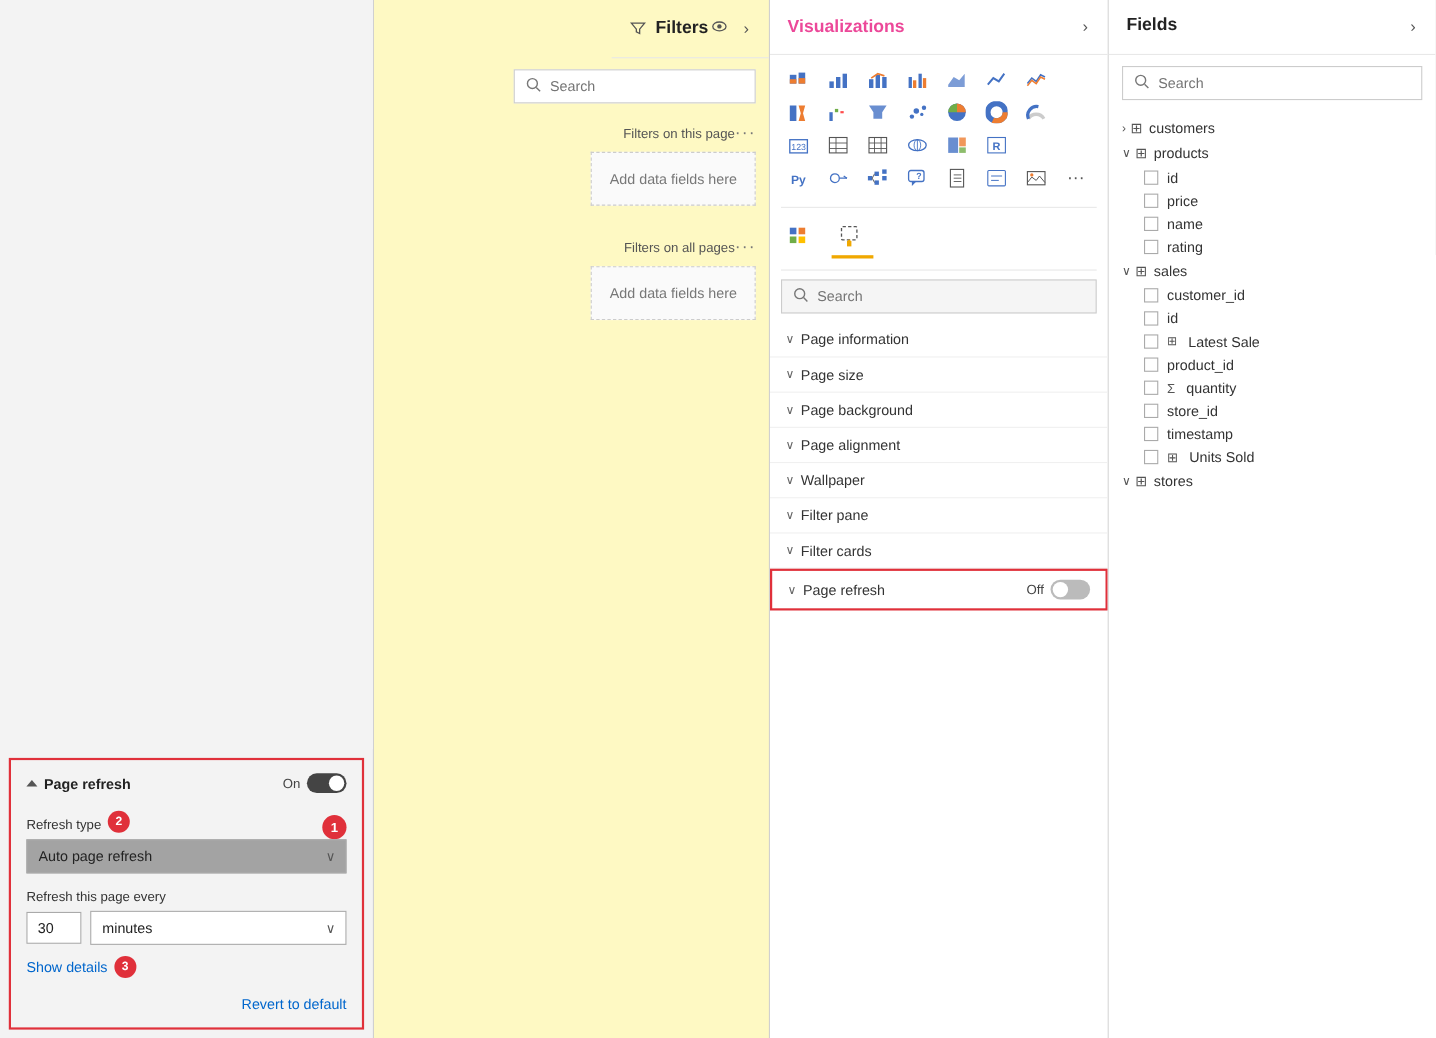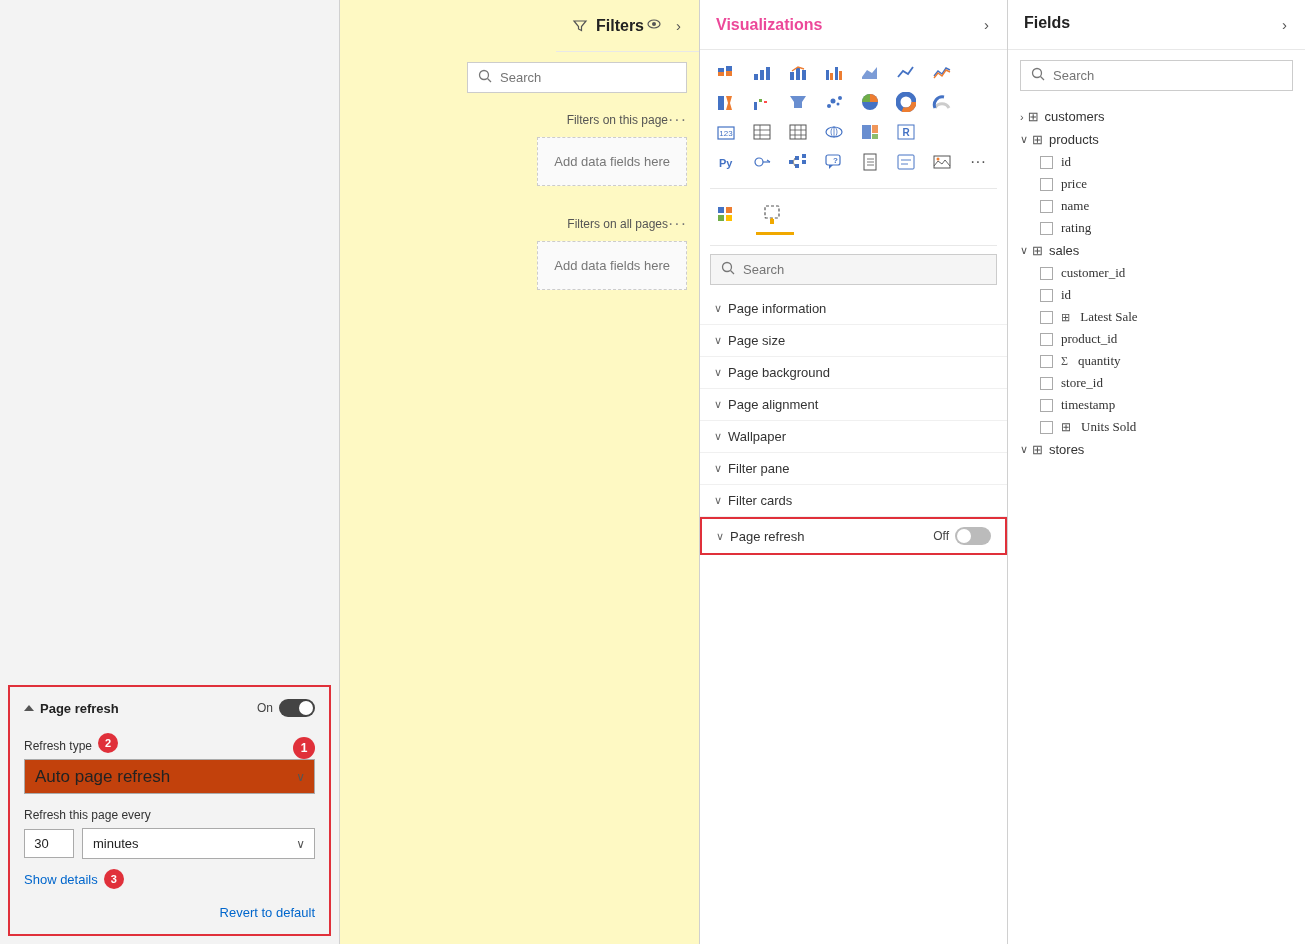--- a/index.html
+++ b/index.html
@@ -135,23 +135,23 @@
     }
 
     .select-wrapper {
       position: relative;
       margin-bottom: 14px;
     }
 
     .select-wrapper select {
       width: 100%;
       border: 1px solid #aaa;
-      background: #c2410c;
+      background: #a3a3a3;
       padding: 7px 10px;
-      font-size: 17px;
+      font-size: 13px;
       color: #222;
       appearance: none;
       cursor: pointer;
     }
 
     .select-chevron {
       position: absolute;
       right: 10px;
       top: 50%;
       transform: translateY(-50%);
@@ -543,21 +543,20 @@
     }
 
     .tree-child {
       padding-left: 32px;
       display: flex;
       align-items: center;
       gap: 8px;
       padding-top: 3px;
       padding-bottom: 3px;
       cursor: pointer;
-      font-family: Liberation Serif, serif;
     }
 
     .tree-checkbox {
       width: 13px;
       height: 13px;
       border: 1px solid #aaa;
       background: white;
       cursor: pointer;
     }
 

